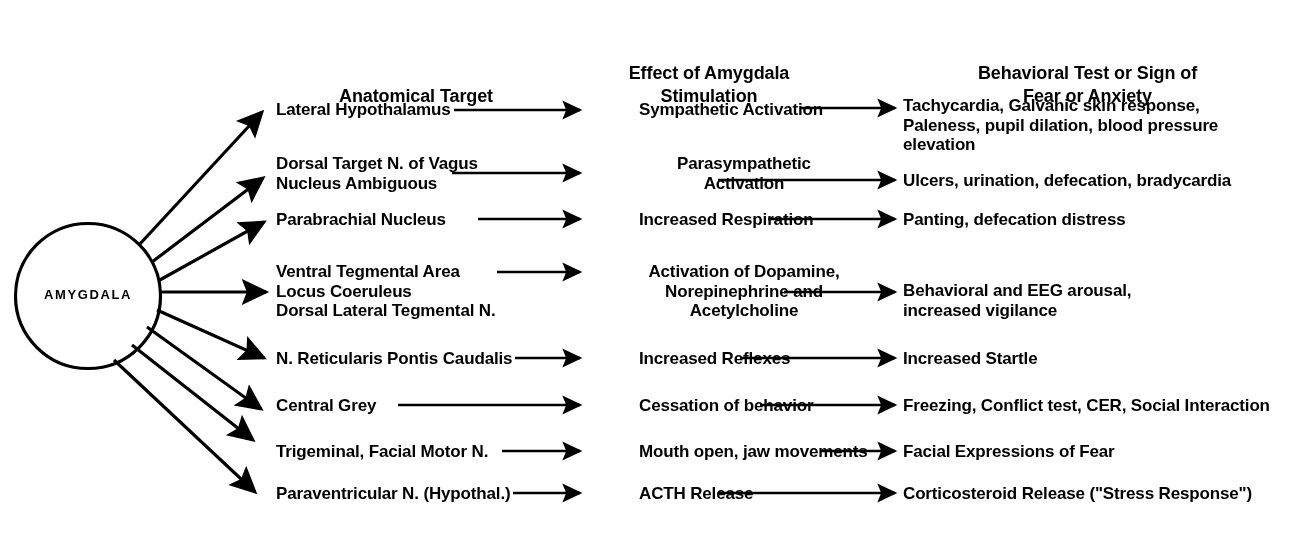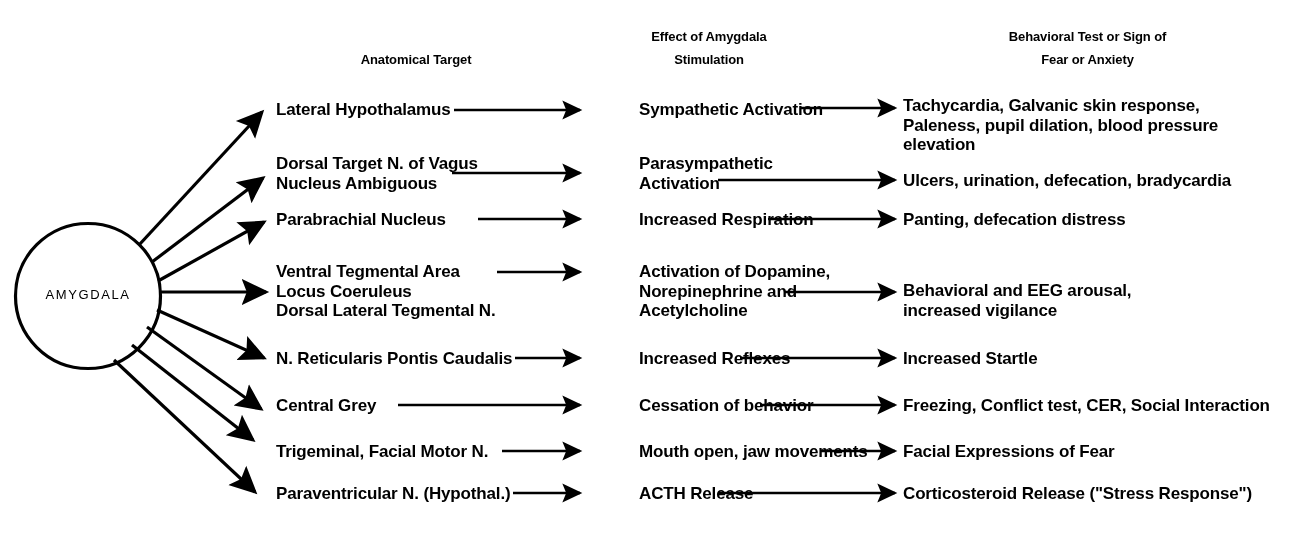--- a/index.html
+++ b/index.html
@@ -23,52 +23,53 @@
   svg#wires {
     position: absolute;
     top: 0;
     left: 0;
     width: 1295px;
     height: 547px;
   }
   .col-header {
     position: absolute;
     font-weight: bold;
-    font-size: 13px;
+    font-size: 18px;
     line-height: 23px;
     text-align: center;
     letter-spacing: -0.1px;
     white-space: pre-line;
+    margin-top: 37px;
   }
   #hdr-anatomical { left: 266px; top: 48px; width: 300px; }
   #hdr-effect     { left: 564px; top: 25px; width: 290px; }
   #hdr-behavioral { left: 880px; top: 25px; width: 415px; }
 
   .cell {
     position: absolute;
     font-size: 17px;
     line-height: 19.5px;
     font-weight: 600;
     letter-spacing: -0.15px;
     white-space: pre-line;
   }
   .c1 { left: 276px; text-align: left; }
   .c2 { left: 592px; text-align: left; margin-left: 47px; }
   .c3 { left: 903px; text-align: left; }
-  .c2.ctr { text-align: left; width: 210px; left: 592px; }
+  .c2.ctr { text-align: center; width: 210px; left: 592px; }
 
   .amyg-label {
     position: absolute;
     left: 15px;
     top: 287px;
     width: 146px;
     text-align: center;
     font-size: 13px;
     letter-spacing: 1.6px;
-    font-weight: 400;
+    font-weight: 700;
   }
 </style>
 </head>
 <body>
 
 <div id="diagram-root">
 
   <svg id="wires" viewBox="0 0 1295 547">
     <defs>
       <marker id="ah" markerWidth="9" markerHeight="9" refX="7.6" refY="4.5" orient="auto" markerUnits="strokeWidth">

